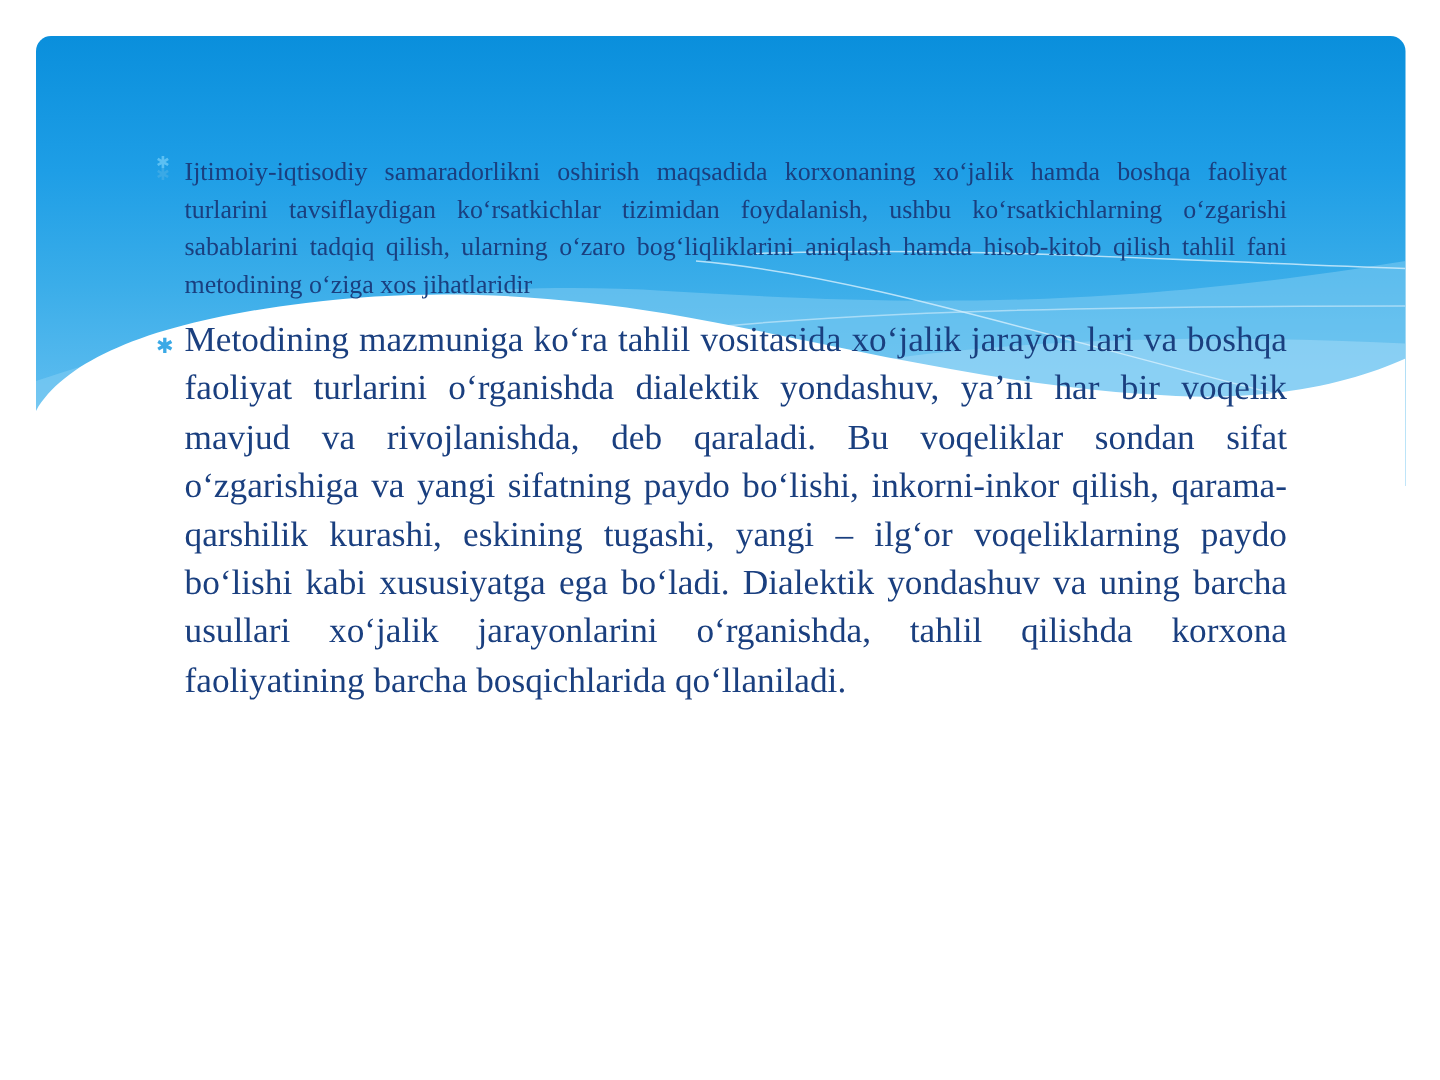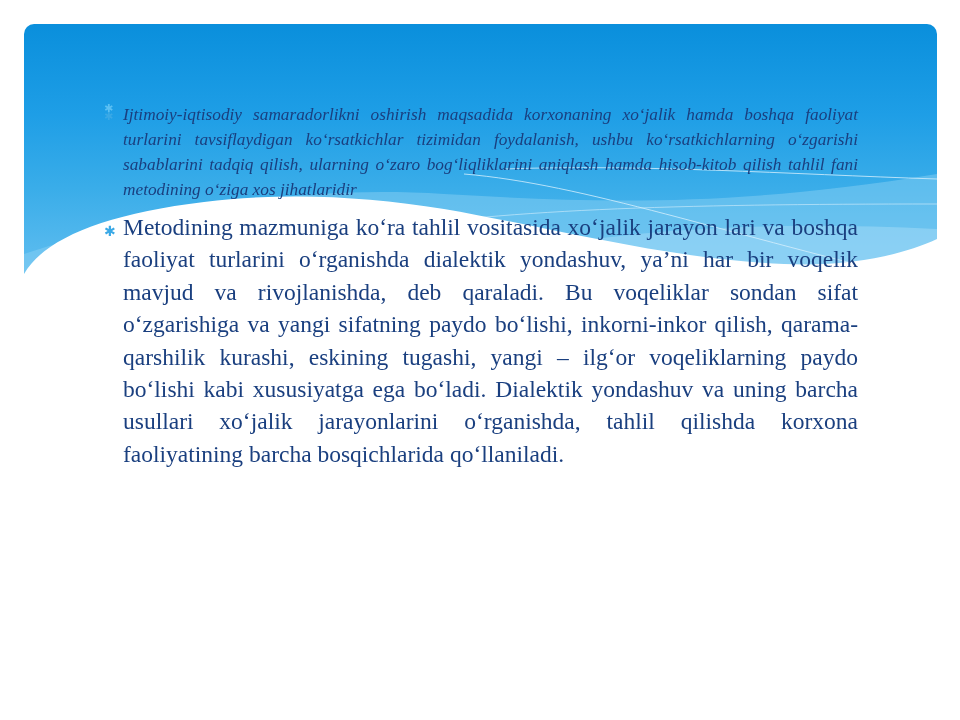--- a/index.html
+++ b/index.html
@@ -63,21 +63,21 @@
     .bullet.big {
       font-size: 23.5px;
       line-height: 32.4px;
       padding-left: 19px;
     }
     .bullet.big .star {
       font-size: 14px;
       top: 4px;
     }
     #b1 { margin-bottom: 8px; }
-    #b2 { margin-bottom: 9px; font-style: italic; }
+    #b2 { margin-bottom: 9px; }
     #b1 .star { color: #5cc0f3; }
   </style>
 </head>
 <body>
 
 <div class="slide">
   <div class="banner">
     <svg viewBox="0 0 913 300" preserveAspectRatio="none">
 
       <path d="M 0 300 L 0 230 C 120 190, 260 160, 420 170 C 560 178, 700 185, 913 150 L 913 300 Z" fill="#8fd2f5" opacity="0.45"></path>

